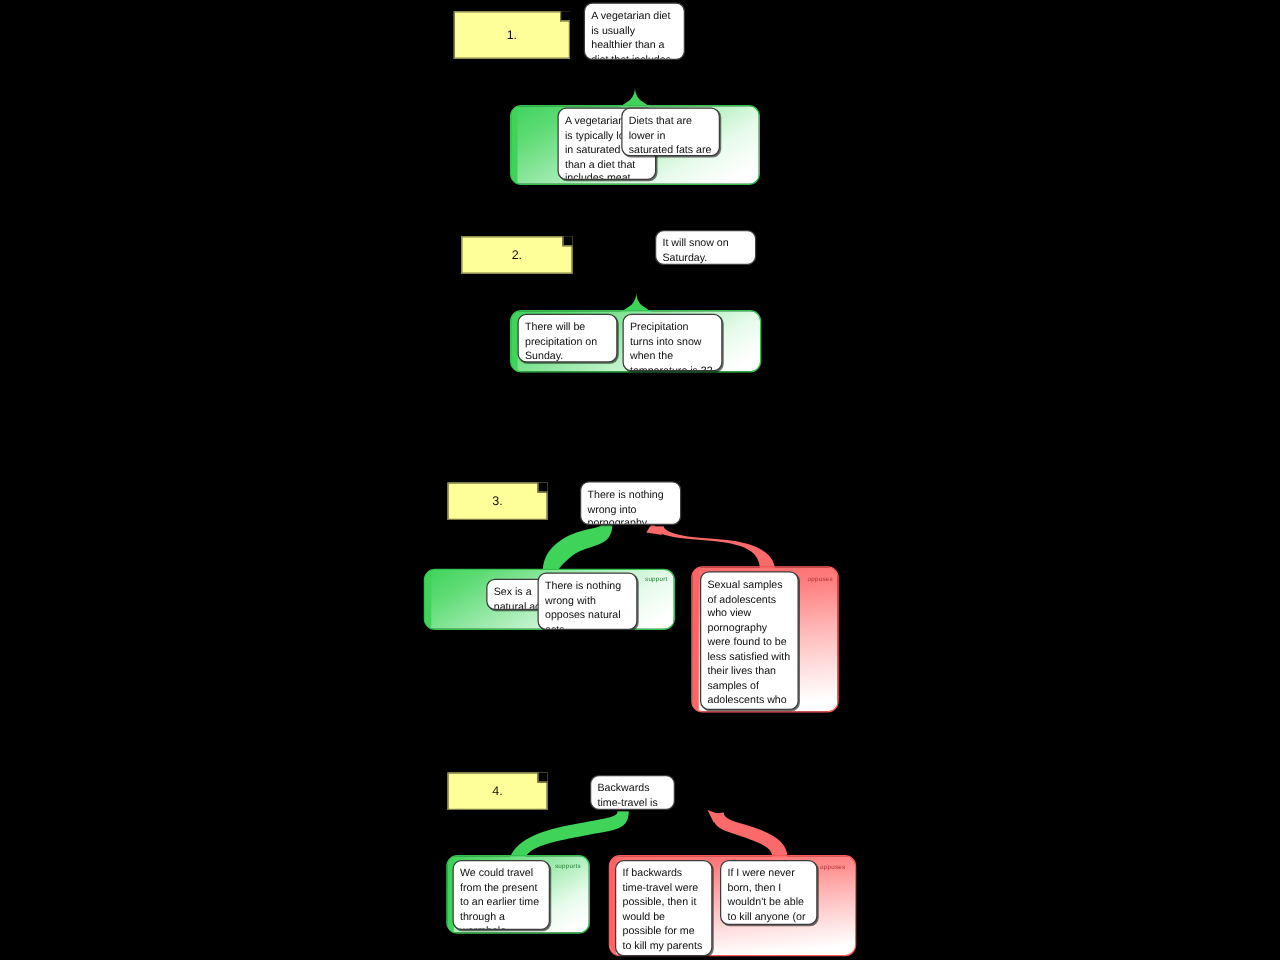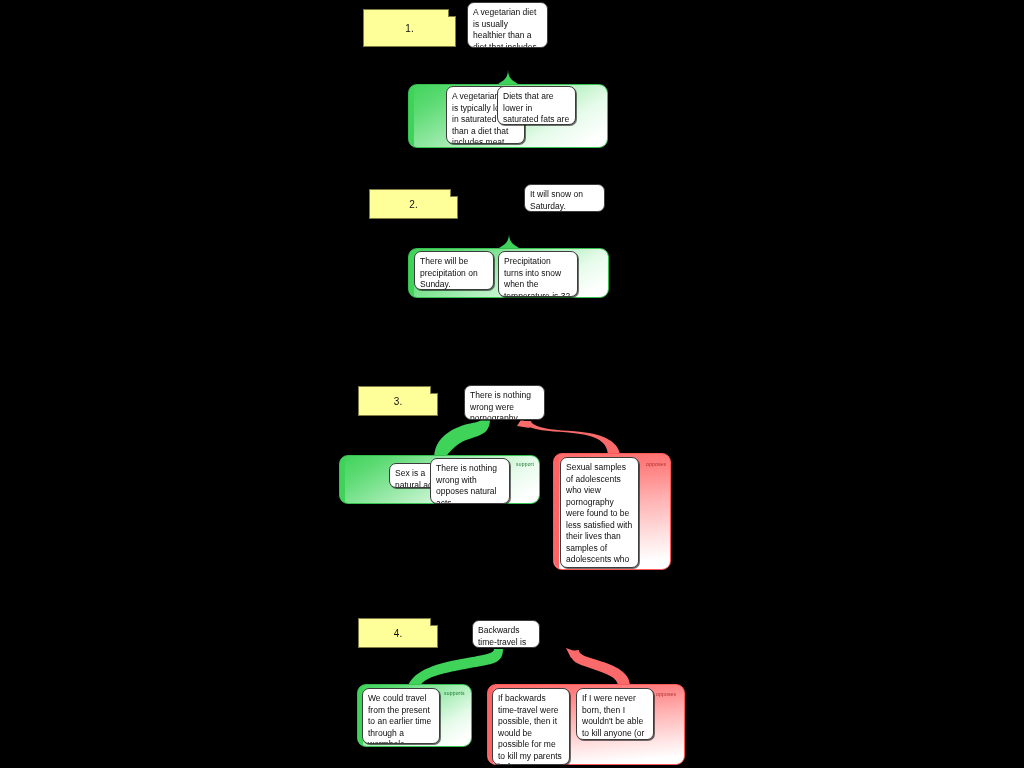--- a/index.html
+++ b/index.html
@@ -142,21 +142,21 @@
     <path d="M490,419 C490,440 470,434 456,446 C446,455 446,456 446,460
              L434,460 C434,449 437,440 449,432 C466,421 481,424 481,419 Z" fill="#3fd35a"></path>
 
     <path d="M608,456 C608,444 600,437 580,434 C560,431 545,432 532,428
              C526,426 523,424 523,421 L531,421 C531,423 534,425 540,427
              C553,431 569,430 589,433 C612,437 620,447 620,456 Z" fill="#fa6a6a"></path>
     <path d="M522,418 L530,428 L517,426 Z" fill="#fa6a6a"></path>
   </svg>
 
   <div class="card" style="left:464px;top:385px;width:81px;height:35px;">
-    <span>There is nothing wrong were pornography.</span>
+    <span>There is nothing wrong into pornography.</span>
   </div>
 
   <div class="group support" style="left:339px;top:455px;width:201px;height:49px;">
     <span class="edge"></span>
     <span class="tag support" style="left:176px;top:5px;">support</span>
   </div>
   <div class="card" style="left:345px;top:463px;width:60px;height:25px;margin-left:44px;">
     <span>Sex is a natural act.</span>
   </div>
   <div class="card" style="left:430px;top:458px;width:80px;height:46px;">

